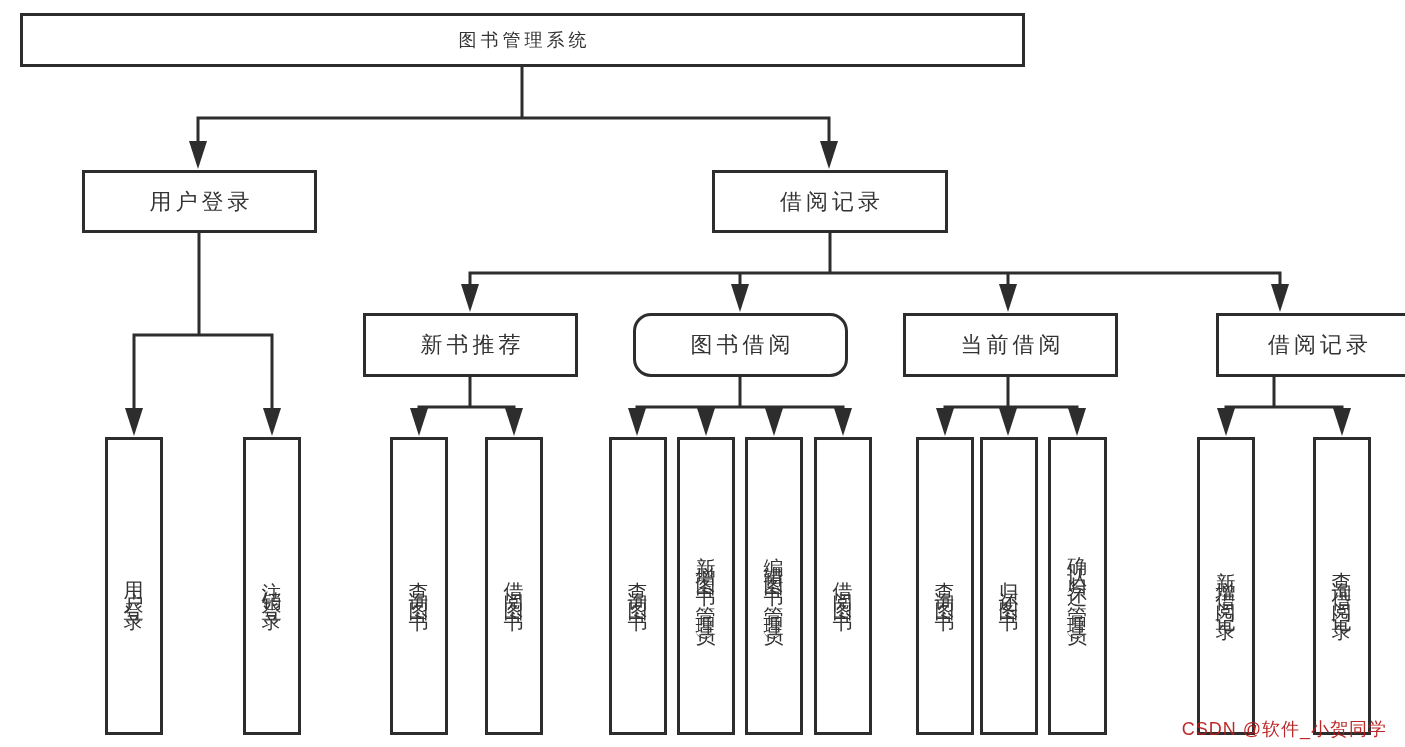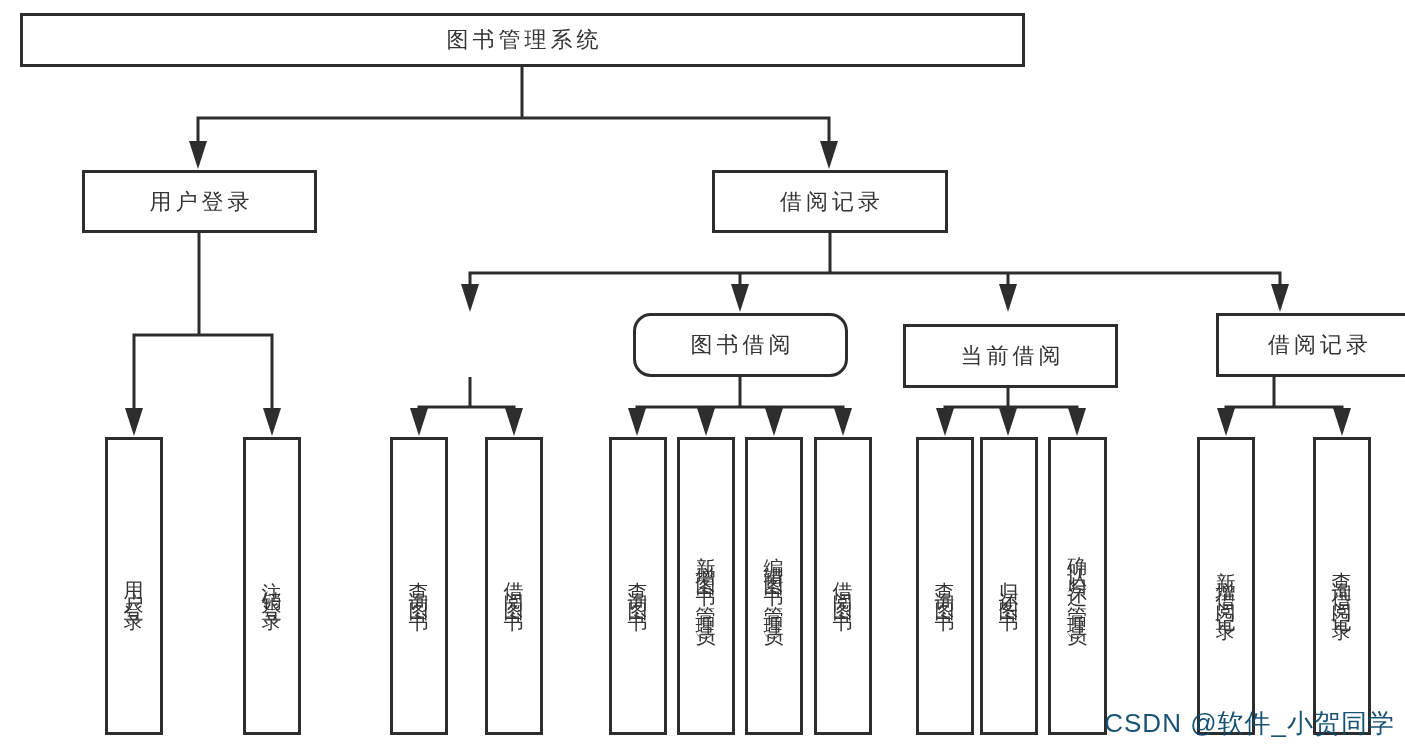--- a/index.html
+++ b/index.html
@@ -30,44 +30,44 @@
     display: flex;
     align-items: center;
     justify-content: center;
     font-size: 22px;
     letter-spacing: 4px;
     text-indent: 4px; 
     z-index: 1;
     white-space: nowrap;
   }
   .node.root-node {
-    font-size: 22px;
+    font-size: 18px;
     text-align: right;
   }
   .leaf {
     position: absolute;
     box-sizing: border-box;
     border: 3px solid #2d2d2d;
     background: #ffffff;
     writing-mode: vertical-rl;
     display: flex;
     align-items: center;
     justify-content: center;
     font-size: 20px;
     letter-spacing: 10px;
     line-height: 1;
     z-index: 1;
   }
   .watermark {
     position: absolute;
-    right: 10px;
+    right: 18px;
     bottom: 6px;
-    font-size: 26px;
+    font-size: 18px;
     letter-spacing: 1px;
-    color: #0c4a6e;
+    color: #b91c1c;
     opacity: 0.95;
     z-index: 2;
     white-space: nowrap;
   }
 </style>
 </head>
 <body>
 
 <div class="canvas">
 
@@ -124,22 +124,23 @@
       <polygon points="1217,408 1235,408 1226,436"></polygon>
       <polygon points="1333,408 1351,408 1342,436"></polygon>
     </g>
   </svg>
 
   <div class="node root-node" style="left:20px; top:13px; width:1005px; height:54px;">图书管理系统</div>
 
   <div class="node" style="left:82px; top:170px; width:235px; height:63px;">用户登录</div>
   <div class="node" style="left:712px; top:170px; width:236px; height:63px;">借阅记录</div>
 
+  <div class="node" style="left:363px; top:313px; width:215px; height:64px;">新书推荐</div>
   <div class="node" style="left:633px; top:313px; width:215px; height:64px;border-radius:18px;">图书借阅</div>
-  <div class="node" style="left:903px; top:313px; width:215px; height:64px;margin-top:11px;">当前借阅</div>
+  <div class="node" style="left:903px; top:313px; width:215px; height:64px;">当前借阅</div>
   <div class="node" style="left:1172px; top:313px; width:204px; height:64px;margin-left:44px;">借阅记录</div>
 
   <div class="leaf" style="left:105px; top:437px; width:58px; height:298px;">用户登录</div>
   <div class="leaf" style="left:243px; top:437px; width:58px; height:298px;">注销登录</div>
 
   <div class="leaf" style="left:390px; top:437px; width:58px; height:298px;">查询图书</div>
   <div class="leaf" style="left:485px; top:437px; width:58px; height:298px;">借阅图书</div>
 
   <div class="leaf" style="left:609px; top:437px; width:58px; height:298px;">查询图书</div>
   <div class="leaf" style="left:677px; top:437px; width:58px; height:298px;">新增图书（管理员）</div>

